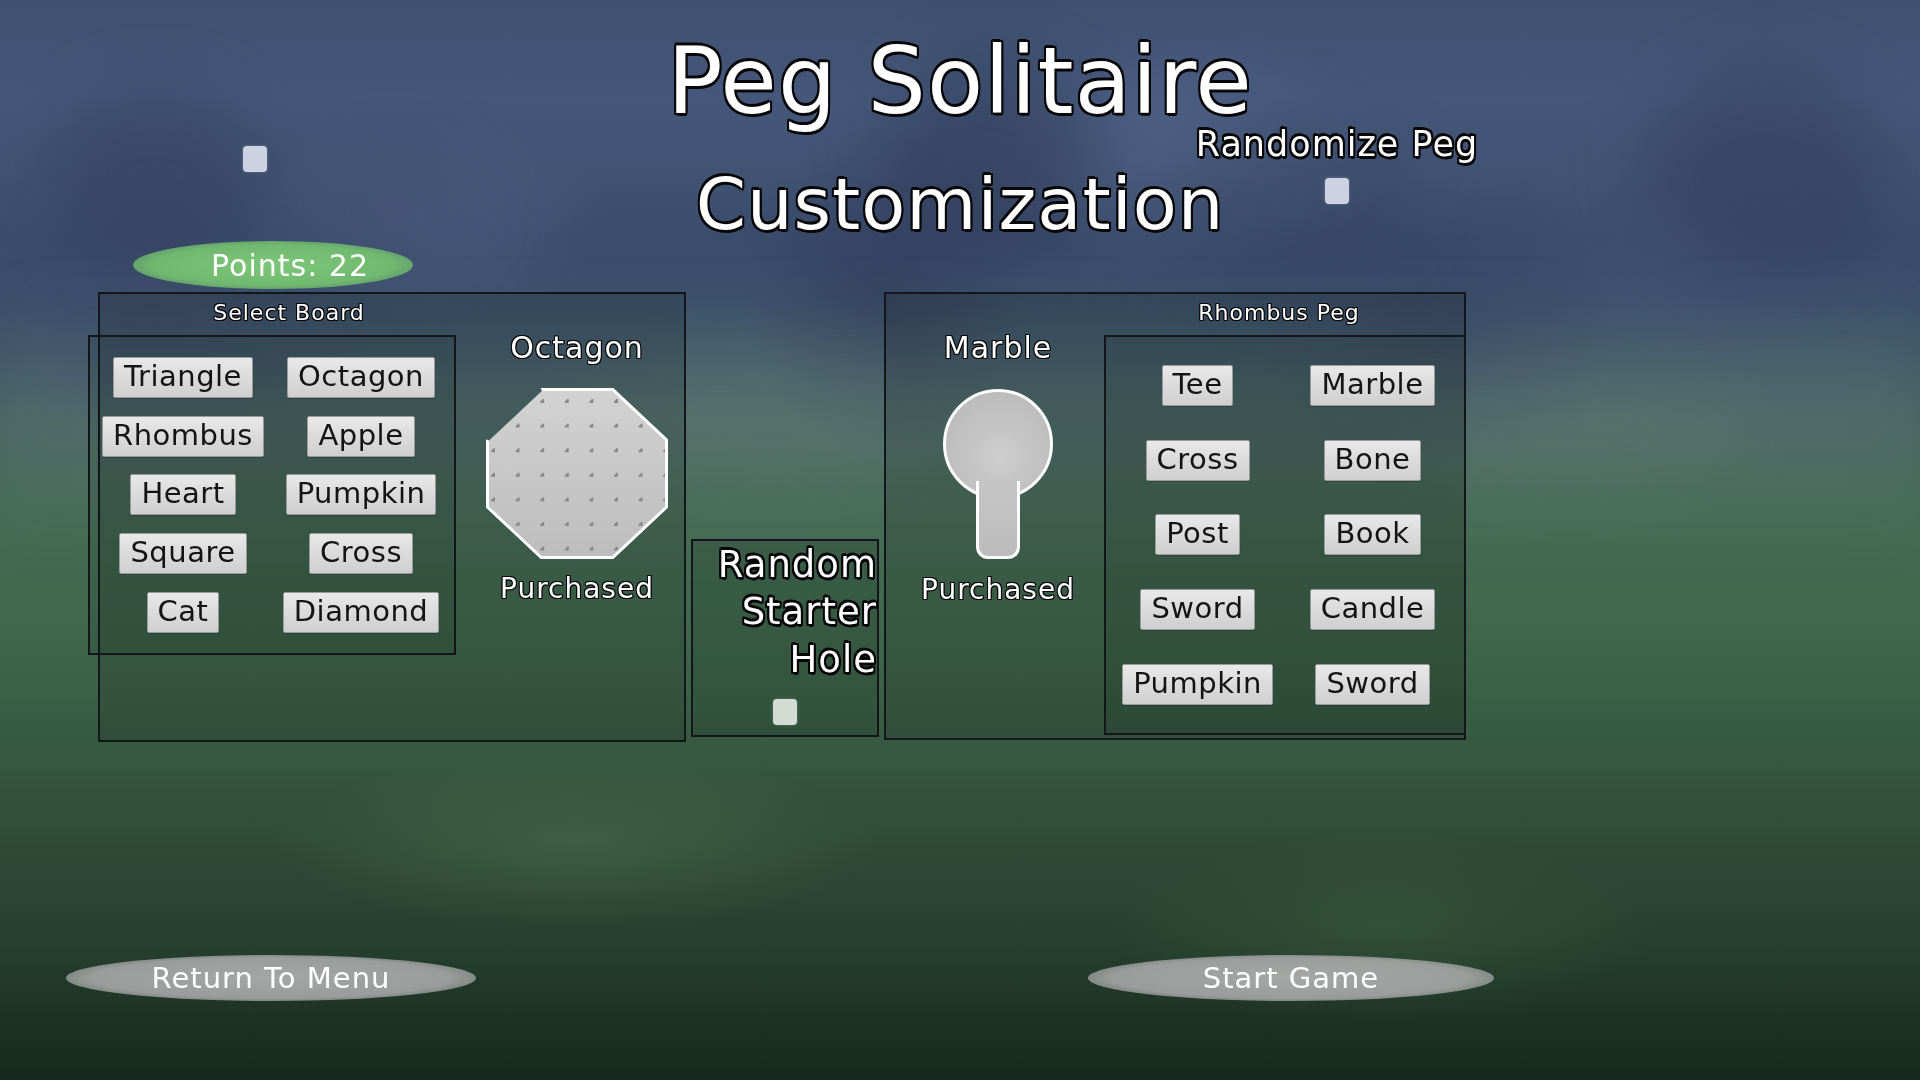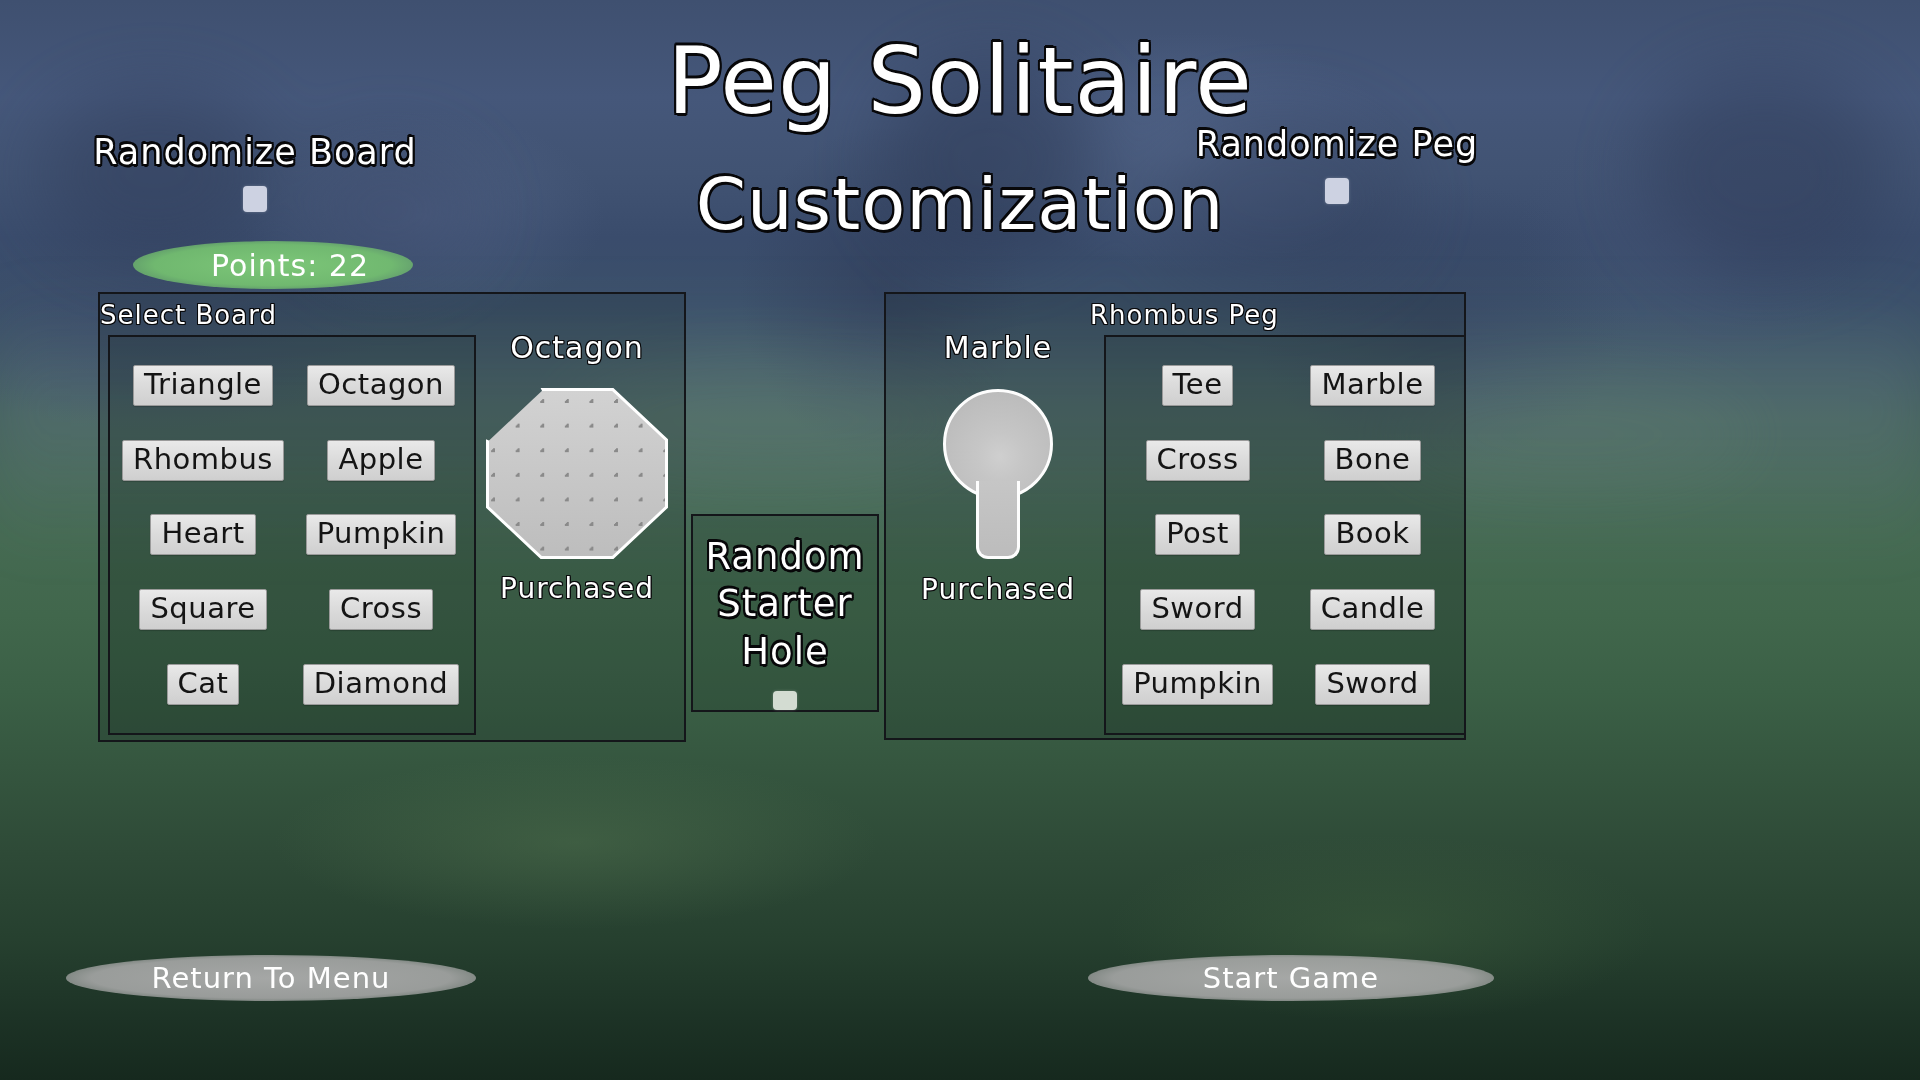--- a/index.html
+++ b/index.html
@@ -158,38 +158,39 @@
     border: 2px solid #14161a;
     background: rgba(16, 30, 26, 0.18);
   }
   #board-panel { left: 98px;  top: 292px; width: 588px; height: 450px; }
   #peg-panel   { left: 884px; top: 292px; width: 582px; height: 448px; }
 
   .panel-title {
     position: absolute;
     left: 0; right: 0;
     top: 6px;
-    font-size: 26px;
+    text-align: center;
+    font-size: 22px;
   }
   #board-panel .panel-title { left: 0; width: 378px; }
   #peg-panel .panel-title   { left: 204px; width: 378px; }
 
   
   .options-box {
     position: absolute;
     border: 2px solid #14161a;
     background: rgba(14, 28, 24, 0.10);
     display: grid;
     grid-template-columns: 1fr 1fr;
     align-content: space-around;
     justify-items: center;
     padding: 14px 4px;
     row-gap: 6px;
   }
-  #board-options { left: 108px; top: 335px; width: 368px; height: 400px; }
+  #board-options { left: 88px; top: 335px; width: 368px; height: 320px; }
   #peg-options   { left: 1104px; top: 335px; width: 362px; height: 400px; }
 
   .opt-btn {
     font-family: "DejaVu Sans", sans-serif;
     font-size: 29px;
     color: #141414;
     letter-spacing: 0.5px;
     background: linear-gradient(180deg, #e9e9e9 0%, #dcdcdc 45%, #cfcfcf 100%);
     border: 1px solid #9a9a9a;
     border-radius: 2px;
@@ -257,29 +258,29 @@
     width: 44px; height: 78px;
     border-radius: 0 0 12px 12px;
     background: linear-gradient(180deg, #c6c6c6, #bcbcbc);
     border: 3px solid #fdfdfd;
     border-top: none;
   }
 
   
   #starter-hole-panel {
     position: absolute;
-    left: 691px; top: 514px;
+    left: 691px; top: 539px;
     width: 188px; height: 198px;
     border: 2px solid #14161a;
     background: rgba(20, 38, 30, 0.20);
     display: flex;
     flex-direction: column;
-    align-items: center;
+    align-items: flex-end;
     justify-content: flex-start;
-    padding-top: 17px;
+    padding-top: 0;
   }
   #starter-hole-panel .sh-line {
     font-size: 37px;
     line-height: 1.28;
   }
 
   
   .ellipse-btn {
     position: absolute;
     height: 46px;
@@ -306,21 +307,20 @@
   <div class="blob" style="left:1150px;top:110px; width:260px; height:180px; background:rgba(52,64,94,0.45);"></div>
   <div class="blob" style="left:1640px;top:70px;  width:250px; height:210px; background:rgba(46,58,88,0.55);"></div>
   <div class="blob" style="left:560px; top:360px; width:420px; height:120px; background:rgba(110,140,120,0.22);"></div>
   <div class="blob" style="left:1380px;top:380px; width:380px; height:110px; background:rgba(110,140,120,0.20);"></div>
 </div>
 
 <div id="title-main" class="ink">Peg Solitaire</div>
 <div id="title-sub" class="ink">Customization</div>
 
 <div class="toggle-group" id="randomize-board-group">
-  <div class="toggle-label ink">Randomize Board</div>
   <div class="checkbox"></div>
 </div>
 
 <div class="toggle-group" id="randomize-peg-group">
   <div class="toggle-label ink">Randomize Peg</div>
   <div class="checkbox"></div>
 </div>
 
 <div id="points-pill">
   <span id="points-text" class="plain-white">Points: 22</span>

